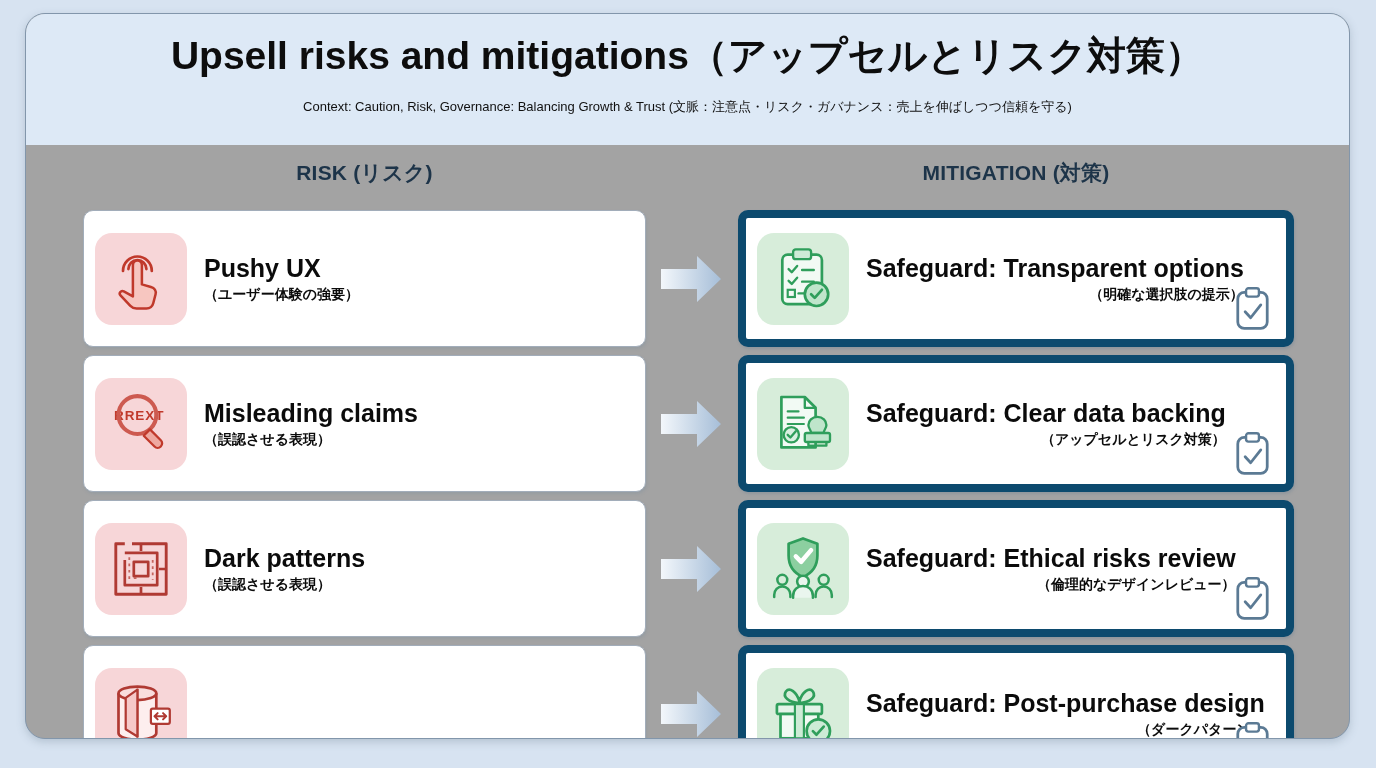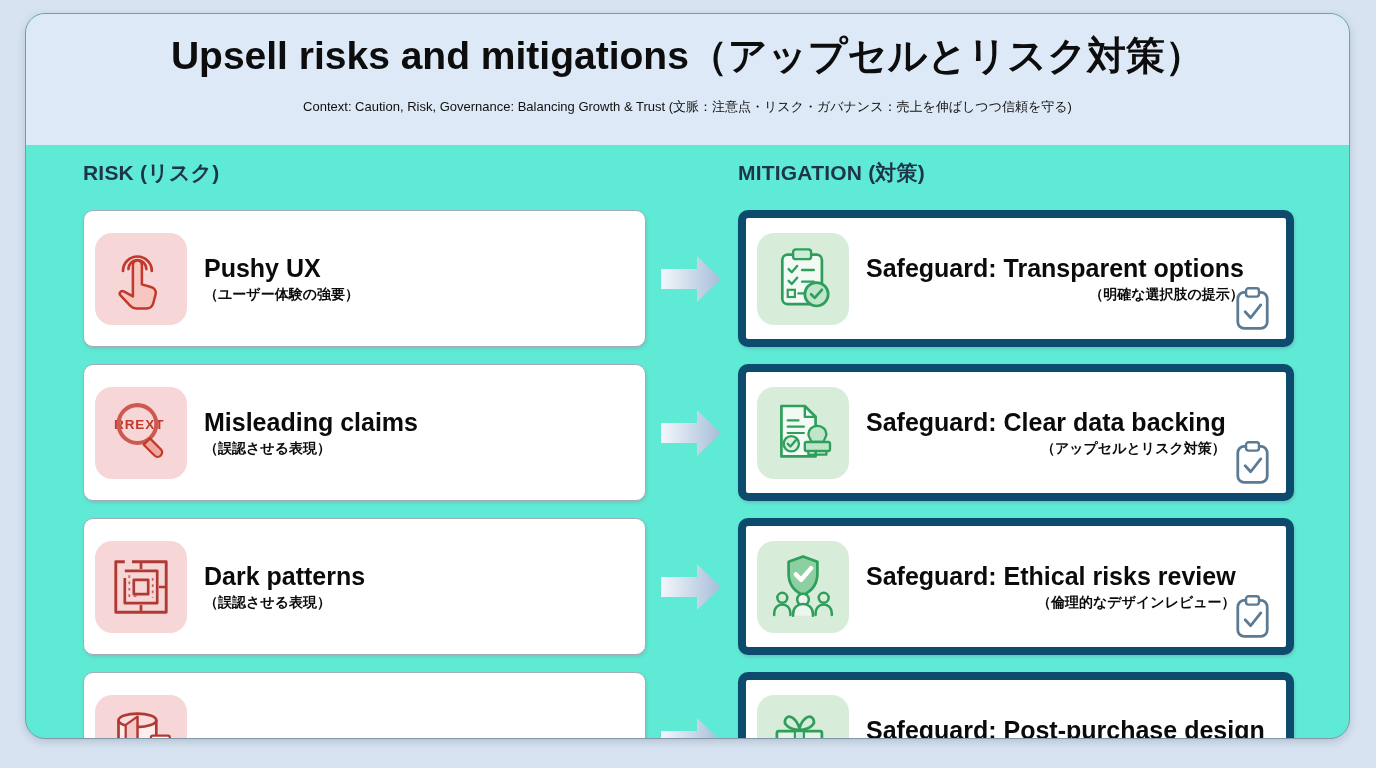--- a/index.html
+++ b/index.html
@@ -4,35 +4,35 @@
 <style>
   html,body { margin:0; padding:0; }
   body {
     width:1376px; height:768px; overflow:hidden;
     background:#d7e3f1;
     font-family:"Liberation Sans","DejaVu Sans",sans-serif;
     position:relative;
   }
   .panel {
     position:absolute; left:25px; top:13px; width:1325px; height:726px;
-    background:#5eead4; border:1.5px solid #8296ab; border-radius:20px;
+    background:#a3a3a3; border:1.5px solid #8296ab; border-radius:20px;
     overflow:hidden; box-sizing:border-box;
     box-shadow:0 3px 8px rgba(90,110,130,.28);
   }
   .header {
     height:131px; background:#dde9f6; text-align:center;
     padding-top:15px; box-sizing:border-box;
   }
   .title { font-size:39px; font-weight:bold; color:#0d0d0d; }
   .subtitle { margin-top:15px; font-size:13px; font-weight:normal; color:#101010; }
   .main { padding:8px 0 0 57px; }
   .colhead-row, .row { display:grid; grid-template-columns:563px 92px 556px; }
   .colhead-row { height:40px; align-items:center; margin-bottom:17px; }
-  .colhead { font-size:21px; font-weight:bold; color:#1d3449; letter-spacing:.2px; }
-  .row { height:137px; margin-bottom:17px; }
+  .colhead { text-align:center; font-size:21px; font-weight:bold; color:#1d3449; letter-spacing:.2px; }
+  .row { height:137px; margin-bottom:8px; }
   .card {
     background:#fff; border-radius:10px; display:flex; align-items:center;
     padding:0 14px 0 11px; box-sizing:border-box; position:relative;
   }
   .card.risk { border:1.5px solid #a2adba; box-shadow:1px 2px 3px rgba(130,145,160,.35); }
   .card.mit  { border:8px solid #0c4a6e;  box-shadow:1px 2px 3px rgba(110,130,150,.35);text-align:right; }
   .tile {
     width:92px; height:92px; border-radius:17px; flex:0 0 auto;
     display:flex; align-items:center; justify-content:center;
   }

